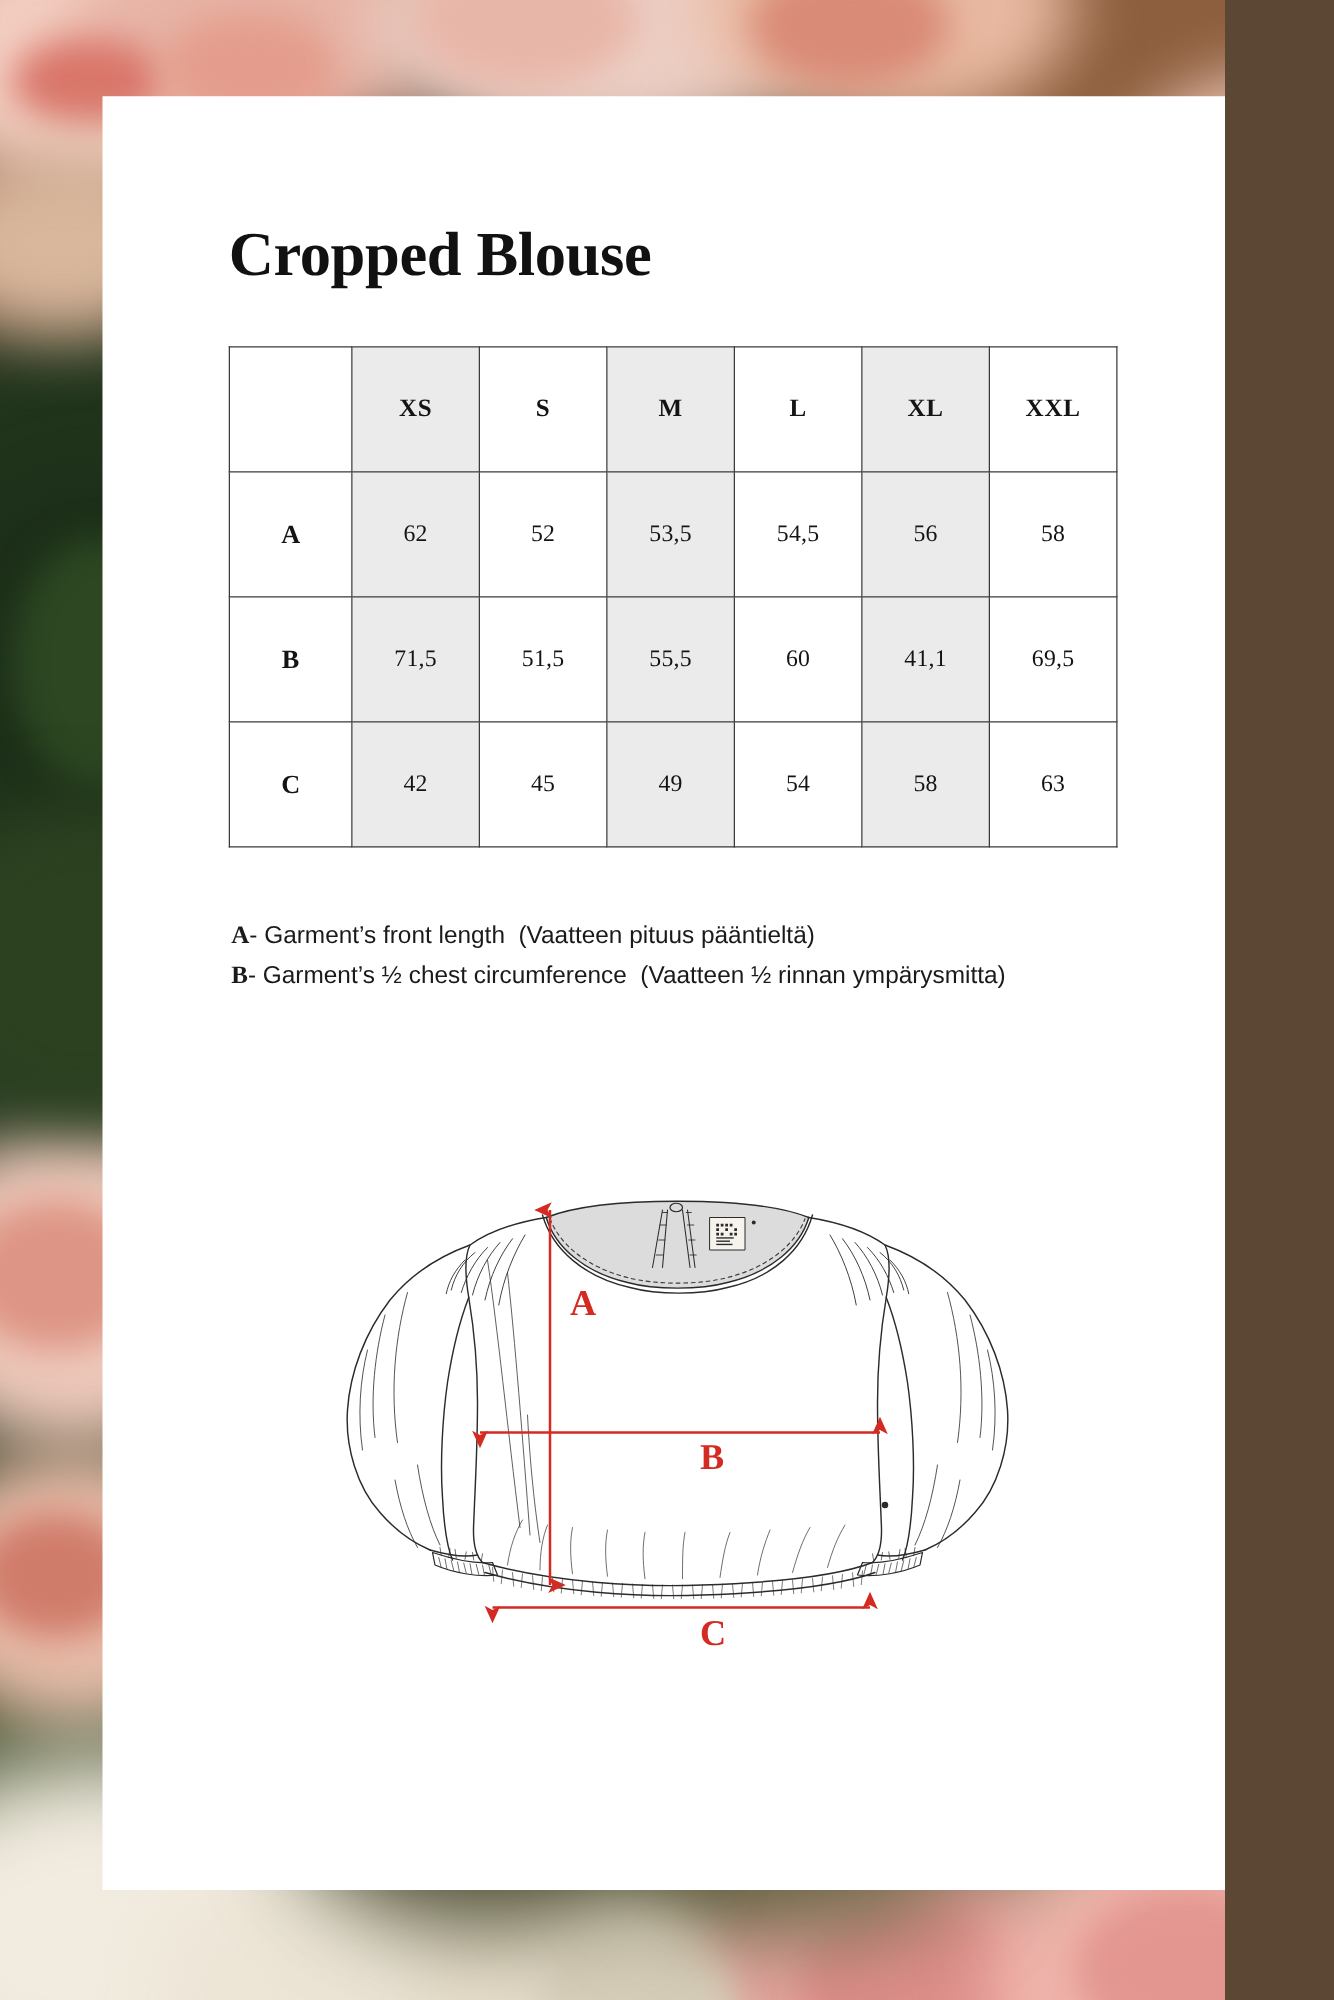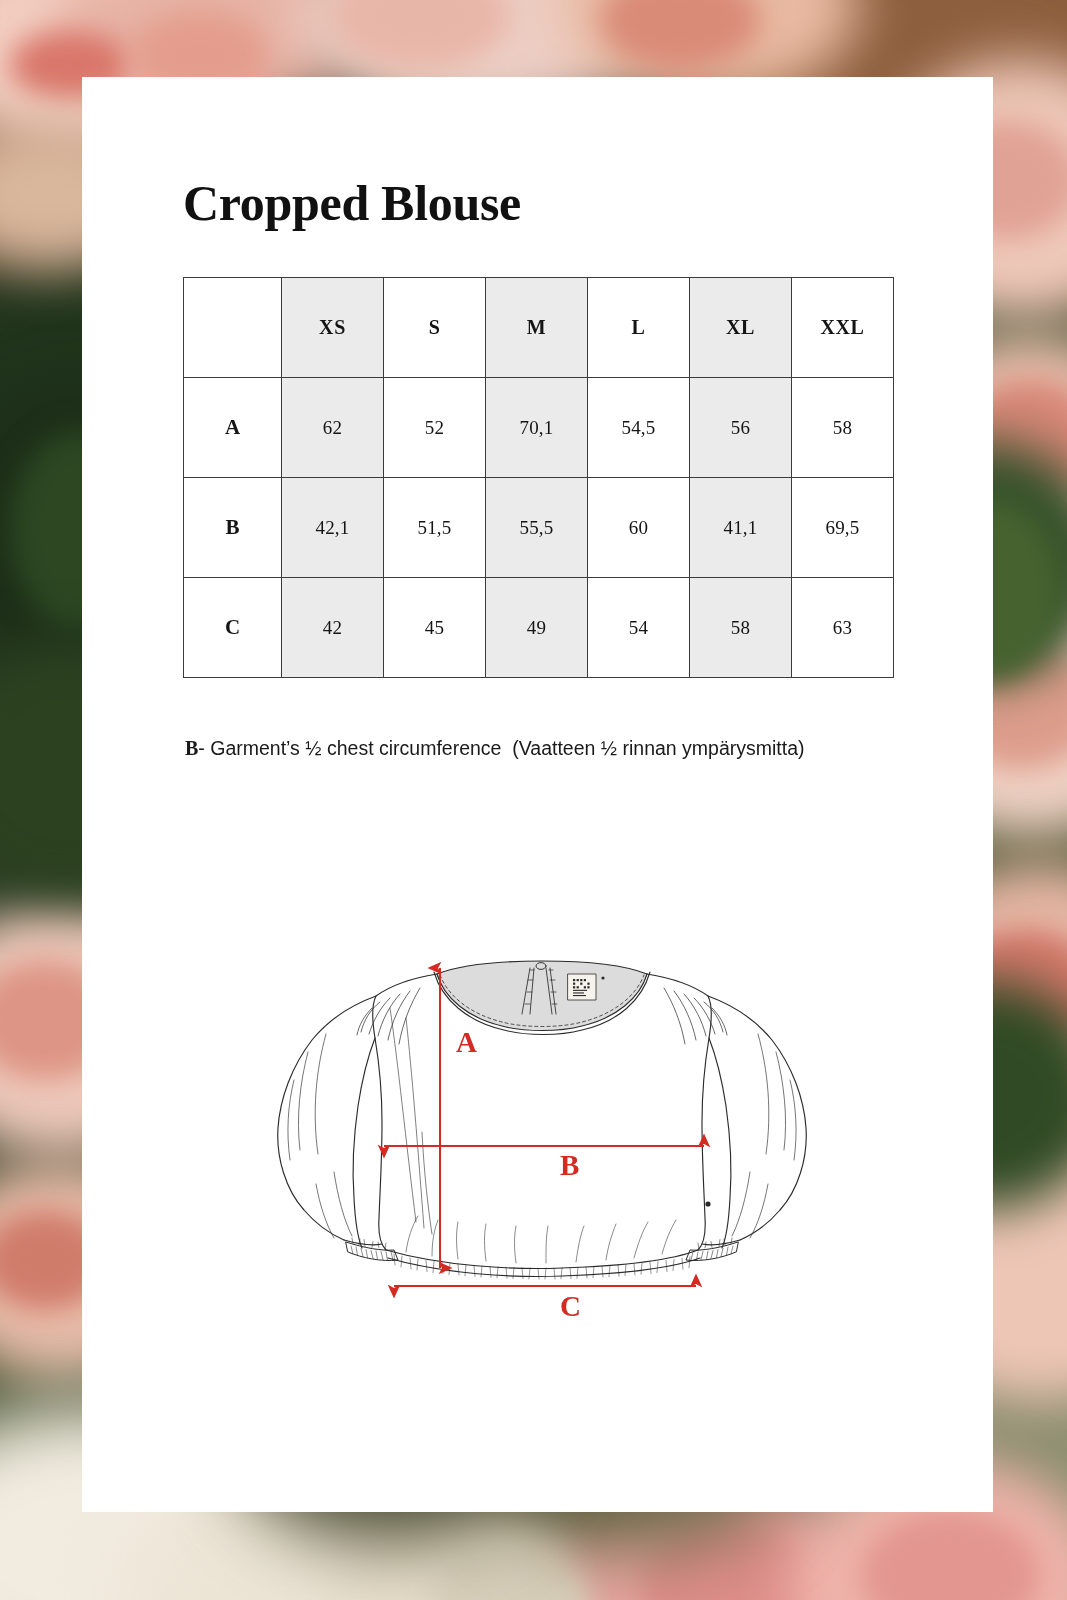--- a/index.html
+++ b/index.html
@@ -9,21 +9,21 @@
   body {
     width: 1067px;
     height: 1600px;
     overflow: hidden;
     font-family: "Liberation Sans", sans-serif;
     background: #5c4634;
   }
 
   #page {
     position: relative;
-    width: 1067px;
+    width: 980px;
     height: 1600px;
     overflow: hidden;
   }
 
   
   #bg {
     position: absolute;
     inset: 0;
     background-color: #46402f;
     overflow: hidden;
@@ -209,47 +209,52 @@
           <th>L</th>
           <th class="shade">XL</th>
           <th>XXL</th>
         </tr>
       </thead>
       <tbody>
         <tr>
           <td class="rowlabel">A</td>
           <td class="val shade">62</td>
           <td class="val">52</td>
-          <td class="val shade">70,1</td>
+          <td class="val shade">53,5</td>
           <td class="val">54,5</td>
           <td class="val shade">56</td>
           <td class="val">58</td>
         </tr>
         <tr>
           <td class="rowlabel">B</td>
-          <td class="val shade">42,1</td>
+          <td class="val shade">71,5</td>
           <td class="val">51,5</td>
           <td class="val shade">55,5</td>
           <td class="val">60</td>
           <td class="val shade">41,1</td>
           <td class="val">69,5</td>
         </tr>
         <tr>
           <td class="rowlabel">C</td>
           <td class="val shade">42</td>
           <td class="val">45</td>
           <td class="val shade">49</td>
           <td class="val">54</td>
           <td class="val shade">58</td>
           <td class="val">63</td>
         </tr>
       </tbody>
     </table>
 
     <div id="legend">
+      <span class="line">
+        <span class="key">A</span><span>-</span>
+        <span>Garment’s front length</span>&nbsp;
+        <span>(Vaatteen pituus pääntieltä)</span>
+      </span>
       <span class="line">
         <span class="key">B</span><span>-</span>
         <span>Garment’s ½ chest circumference</span>&nbsp;
         <span>(Vaatteen ½ rinnan ympärysmitta)</span>
       </span>
     </div>
 
     <div id="garment">
       <svg viewBox="0 0 540 420" width="540" height="420" xmlns="http://www.w3.org/2000/svg">
         <defs>

